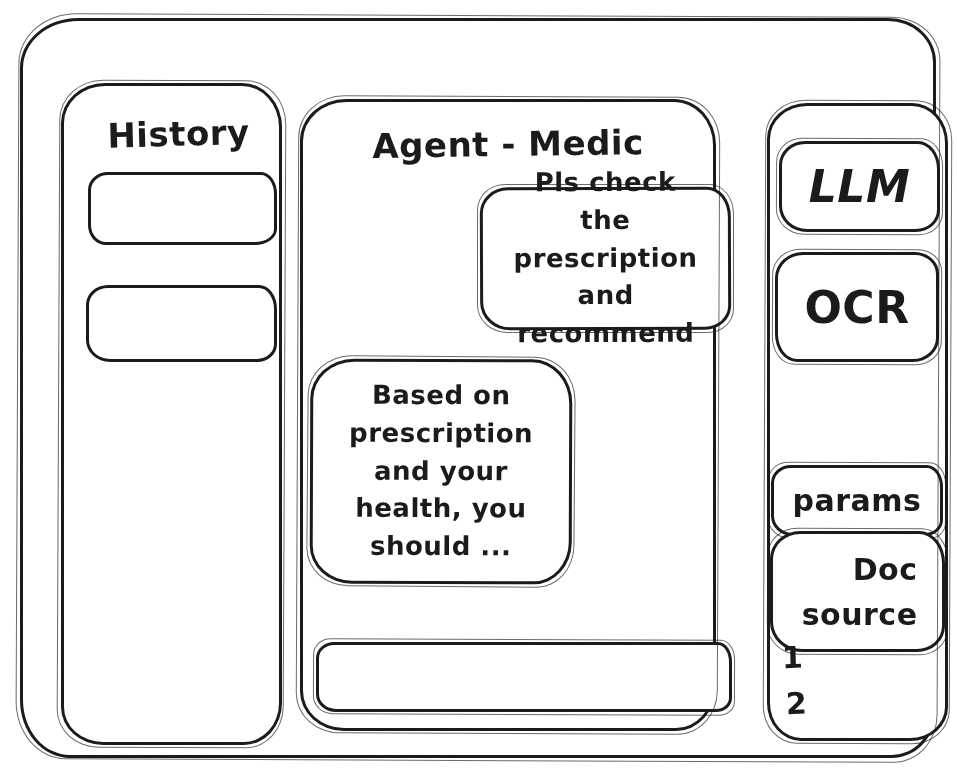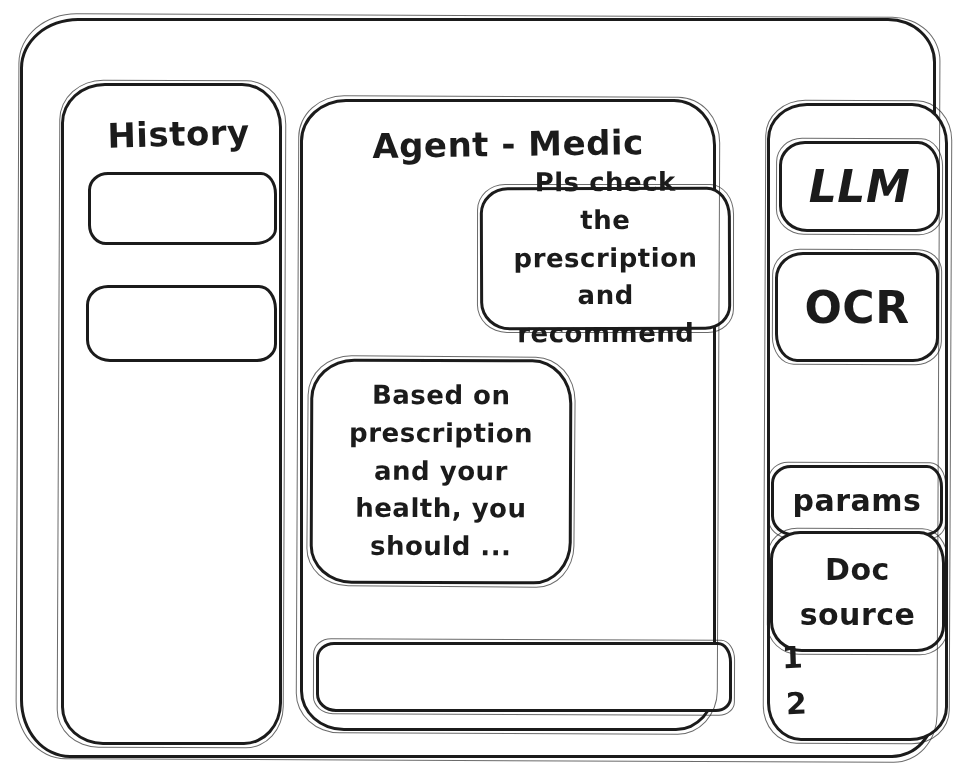--- a/index.html
+++ b/index.html
@@ -125,21 +125,21 @@
   }
   .btn-params{
     left:1px;top:317px;width:172px;height:71px;
     border-radius:20px 16px 18px 22px / 18px 22px 16px 20px;
     font-size:30px;
     margin-top:42px;
   }
   .btn-doc-source{
     left:0px;top:425px;width:175px;height:121px;
     border-radius:30px 26px 28px 32px / 28px 32px 26px 30px;
-    font-size:30px;line-height:1.5;
+    font-size:30px;line-height:1.5;text-align:right;
   }
   .btn-doc-source span{max-width:120px;}
   .doc-num{
     position:absolute;
     font-size:30px;
     transform:rotate(-2deg);
   }
   .doc-num-1{left:12px;top:534px;}
   .doc-num-2{left:16px;top:580px;}
 </style>

